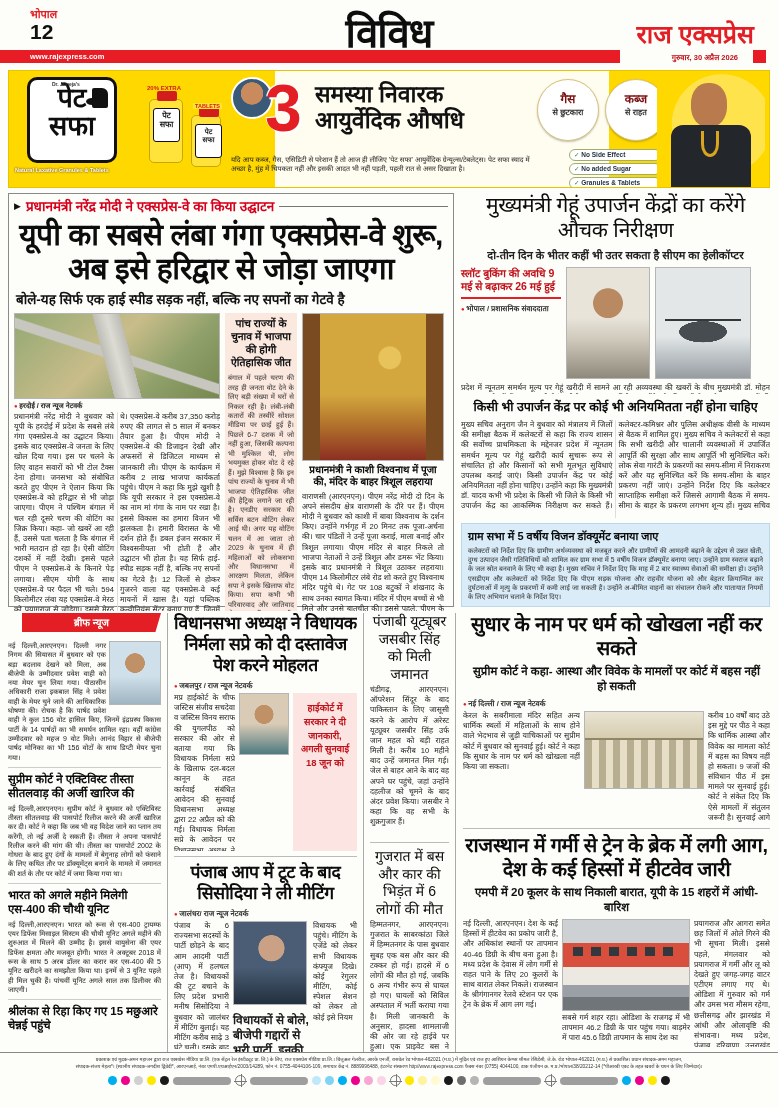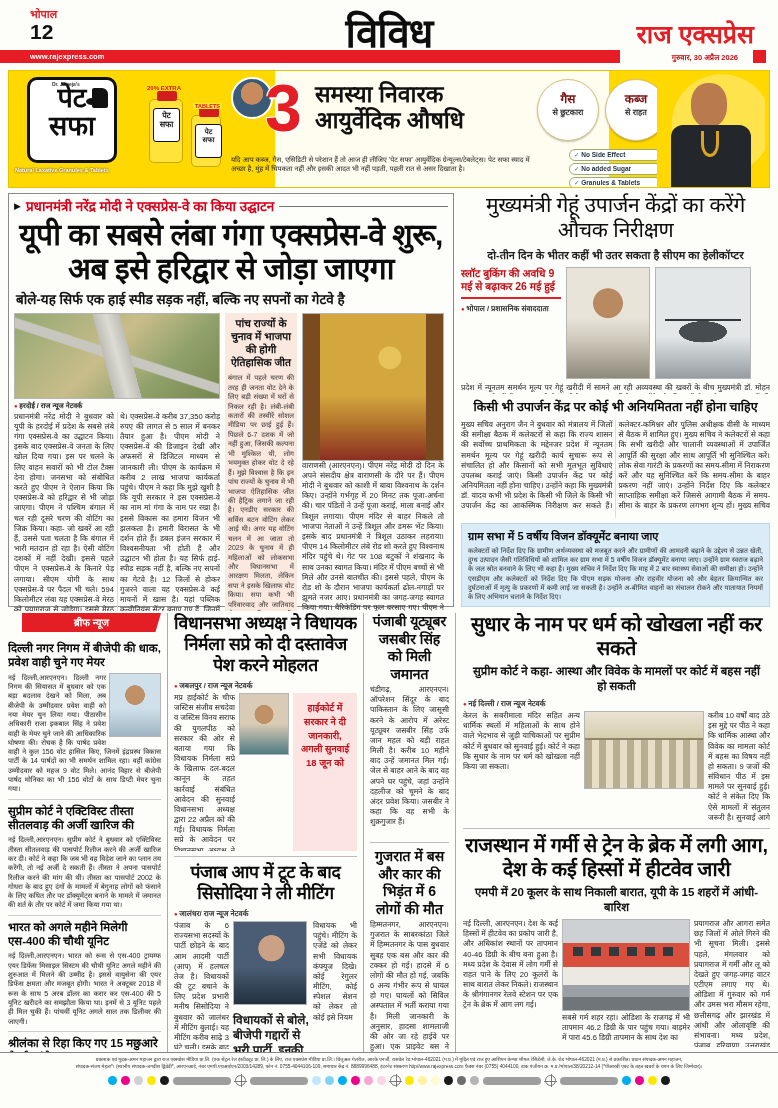--- a/index.html
+++ b/index.html
@@ -128,21 +128,21 @@
   .c4 { flex:1; padding-left:7px; }
   .ribbon { position:relative; background:#e31e24; color:#fff; font-weight:bold; font-size:10px; text-align:center; padding:2px 0 3px 0; margin:0 0 5px 14px; clip-path:polygon(0 0,100% 0,96% 100%,0 100%); }
   .ribbon:before { content:""; position:absolute; left:-14px; top:0; border-right:14px solid #111; border-bottom:14px solid transparent; }
   .brief { border-bottom:1px solid #ccc; padding:4px 0 5px 0; }
   .brief:last-child { border-bottom:none; }
   .brief .bt { font-size:11.5px; font-weight:bold; line-height:1.25; margin-bottom:3px; color:#0c0c0c; }
   .brief .bb { font-size:7px; line-height:1.33; text-align:justify; color:#222; }
   .story-h { font-size:17.5px; font-weight:bold; text-align:center; line-height:1.2; color:#0c0c0c; letter-spacing:-0.3px; }
   .pinkbox { background:#fbe4e2; color:#c0121a; font-weight:bold; font-size:9.5px; text-align:center; padding:8px 4px; line-height:1.45; width:64px; }
   .smallrow { display:flex; gap:4px; margin:3px 0; }
-  .j-h { font-size:14px; font-weight:bold; text-align:center; line-height:1.25; color:#0c0c0c; margin-bottom:2px; }
+  .j-h { font-size:14px; font-weight:normal; text-align:center; line-height:1.25; color:#0c0c0c; margin-bottom:2px; }
   .d-h { font-size:20px; font-weight:bold; text-align:center; line-height:1.18; color:#0c0c0c; letter-spacing:-0.3px; }
   .d-sub { font-size:11.5px; font-weight:bold; text-align:center; line-height:1.3; margin:4px 10px; color:#111; }
   .sis-cap { font-size:12px; font-weight:bold; line-height:1.25; margin-top:8px; }
   .sect-rule { border-top:1px solid #bbb; margin:5px 0; }
 
   
   .pfoot { position:absolute; left:0; right:0; bottom:0; height:56px; border-top:1px solid #888; padding-top:3px; background:#fdfdfa; }
   .pf-line { font-size:4.8px; color:#333; text-align:center; line-height:1.5; padding:0 20px; }
   .regrow { display:flex; align-items:center; justify-content:center; gap:4px; margin-top:5px; }
   .dot { width:9px; height:9px; border-radius:50%; display:inline-block; }
@@ -231,20 +231,21 @@
           <div class="photo ph-aerial"></div>
           <div class="caption">हरदोई / राज न्यूज नेटवर्क</div>
           <div class="body2col">प्रधानमंत्री नरेंद्र मोदी ने बुधवार को यूपी के हरदोई में प्रदेश के सबसे लंबे गंगा एक्सप्रेस-वे का उद्घाटन किया। इसके बाद एक्सप्रेस-वे जनता के लिए खोल दिया गया। इस पर चलने के लिए वाहन सवारों को भी टोल टैक्स देना होगा। जनसभा को संबोधित करते हुए पीएम ने ऐलान किया कि एक्सप्रेस-वे को हरिद्वार से भी जोड़ा जाएगा। पीएम ने पश्चिम बंगाल में चल रही दूसरे चरण की वोटिंग का जिक्र किया। कहा- जो खबरें आ रही हैं, उससे पता चलता है कि बंगाल में भारी मतदान हो रहा है। ऐसी वोटिंग दशकों में नहीं देखी। इससे पहले पीएम ने एक्सप्रेस-वे के किनारे पेड़ लगाया। सीएम योगी के साथ एक्सप्रेस-वे पर पैदल भी चले। 594 किलोमीटर लंबा यह एक्सप्रेस-वे मेरठ को प्रयागराज से जोड़ेगा। इससे मेरठ से प्रयागराज की दूरी सिर्फ 6 घंटे में पूरी होगी। अब तक 11-12 घंटे लगते थे। एक्सप्रेस-वे करीब 37,350 करोड़ रुपए की लागत से 5 साल में बनकर तैयार हुआ है। पीएम मोदी ने एक्सप्रेस-वे की डिजाइन देखी और अफसरों से डिजिटल माध्यम से जानकारी ली। पीएम के कार्यक्रम में करीब 2 लाख भाजपा कार्यकर्ता पहुंचे। पीएम ने कहा कि मुझे खुशी है कि यूपी सरकार ने इस एक्सप्रेस-वे का नाम मां गंगा के नाम पर रखा है। इससे विकास का हमारा विजन भी झलकता है। हमारी विरासत के भी दर्शन होते हैं। डबल इंजन सरकार में विश्वसनीयता भी होती है और उद्घाटन भी होता है। यह सिर्फ हाई-स्पीड सड़क नहीं है, बल्कि नए सपनों का गेटवे है। 12 जिलों से होकर गुजरने वाला यह एक्सप्रेस-वे कई मायनों में खास है। यहां पब्लिक कन्वीनियंस सेंटर बनाए गए हैं, जिनमें ठहरने की सुविधा, इलाज के लिए ट्रॉमा सेंटर और फूड कोर्ट शामिल हैं।</div>
         </div>
         <div class="lc-b">
           <div class="sb-title">पांच राज्यों के चुनाव में भाजपा की होगी ऐतिहासिक जीत</div>
           <div class="sb-body">बंगाल में पहले चरण की तरह ही जनता वोट देने के लिए बड़ी संख्या में घरों से निकल रही है। लंबी-लंबी कतारों की तस्वीरें सोशल मीडिया पर छाई हुई हैं। पिछले 6-7 दशक में जो नहीं हुआ, जिसकी कल्पना भी मुश्किल थी, लोग भयमुक्त होकर वोट दे रहे हैं। मुझे विश्वास है कि इन पांच राज्यों के चुनाव में भी भाजपा ऐतिहासिक जीत की हैट्रिक लगाने जा रही है। एनडीए सरकार की सर्विस बटन वोटिंग लेकर आई थी। अगर यह वोटिंग चलन में आ जाता तो 2029 के चुनाव में ही महिलाओं को लोकसभा और विधानसभा में आरक्षण मिलता, लेकिन सपा ने इसके खिलाफ वोट किया। सपा कभी भी परिवारवाद और जातिवाद से ऊपर नहीं उठ सकती। ये लोग हमेशा विकास विरोधी राजनीति करेंगे। यूपी के लोगों को सपा से सावधान रहना है।</div>
         </div>
         <div class="lc-c">
           <div class="photo ph-modi"></div>
+          <div class="modi-cap">प्रधानमंत्री ने काशी विश्वनाथ में पूजा की, मंदिर के बाहर त्रिशूल लहराया</div>
           <div class="bodytxt" style="flex:1">वाराणसी (आरएनएन)। पीएम नरेंद्र मोदी दो दिन के अपने संसदीय क्षेत्र वाराणसी के दौरे पर हैं। पीएम मोदी ने बुधवार को काशी में बाबा विश्वनाथ के दर्शन किए। उन्होंने गर्भगृह में 20 मिनट तक पूजा-अर्चना की। चार पंडितों ने उन्हें पूजा कराई, माला बनाई और त्रिशूल लगाया। पीएम मंदिर से बाहर निकले तो भाजपा नेताओं ने उन्हें त्रिशूल और डमरू भेंट किया। इसके बाद प्रधानमंत्री ने त्रिशूल उठाकर लहराया। पीएम 14 किलोमीटर लंबे रोड शो करते हुए विश्वनाथ मंदिर पहुंचे थे। गेट पर 108 बटुकों ने शंखनाद के साथ उनका स्वागत किया। मंदिर में पीएम बच्चों से भी मिले और उनसे बातचीत की। इससे पहले, पीएम के रोड शो के दौरान भाजपा कार्यकर्ता ढोल-नगाड़ों पर झूमते नजर आए। प्रधानमंत्री का जगह-जगह स्वागत किया गया। बैरिकेडिंग पर फूल बरसाए गए। पीएम ने हाथ हिलाकर लोगों का अभिवादन किया। हालांकि, वह कहीं रुके नहीं। काशी से पीएम हरदोई के लिए रवाना हो गए। वहां गंगा एक्सप्रेस-वे का उद्घाटन किया। 594 किलोमीटर लंबा यह एक्सप्रेस-वे मेरठ को प्रयागराज से जोड़ेगा। प्रधानमंत्री का 11 साल में यह 54वां काशी दौरा है। हालांकि, यह 2026 का पहला दौरा है। इससे पहले, पीएम नवंबर 2025 में काशी आए थे।</div>
         </div>
       </div>
     </div>
 
     <div class="cmcol">
       <div class="cm-h1">मुख्यमंत्री गेहूं उपार्जन केंद्रों का करेंगे औचक निरीक्षण</div>
       <div class="cm-sub">दो-तीन दिन के भीतर कहीं भी उतर सकता है सीएम का हेलीकॉप्टर</div>
       <div class="cm-row">
         <div class="slotbox">
@@ -262,21 +263,20 @@
         <div class="bb">कलेक्टरों को निर्देश दिए कि ग्रामीण अर्थव्यवस्था को मजबूत करने और ग्रामीणों की आमदनी बढ़ाने के उद्देश्य से उन्नत खेती, दुग्ध उत्पादन जैसी गतिविधियों को शामिल कर ग्राम सभा में 5 वर्षीय विजन डॉक्यूमेंट बनाया जाए। उन्होंने ग्राम स्वराज बढ़ाने के जल स्रोत बनवाने के लिए भी कहा है। मुख्य सचिव ने निर्देश दिए कि माह में 2 बार स्वास्थ्य सेवाओं की समीक्षा हो। उन्होंने एसडीएम और कलेक्टरों को निर्देश दिए कि पीएम सड़क योजना और राहवीर योजना को और बेहतर क्रियान्वित कर दुर्घटनाओं में मृत्यु के प्रकरणों में कमी लाई जा सकती है। उन्होंने अ-बीमित वाहनों का संचालन रोकने और यातायात नियमों के लिए अभियान चलाने के निर्देश दिए।</div>
       </div>
     </div>
   </div>
 
   <div class="lowerband">
 
     <div class="col c1">
       <div class="ribbon">ब्रीफ न्यूज</div>
       <div class="brief">
-        <div class="bt">दिल्ली नगर निगम में बीजेपी की धाक, प्रवेश वाही चुने गए मेयर</div>
         <div class="bb">
           <span class="photo ph-mayor"></span>
           <span>नई दिल्ली,आरएनएन। दिल्ली नगर निगम की सियासत में बुधवार को एक बड़ा बदलाव देखने को मिला, अब बीजेपी के उम्मीदवार प्रवेश वाही को नया मेयर चुन लिया गया। पीठासीन अधिकारी राजा इकबाल सिंह ने प्रवेश वाही के मेयर चुने जाने की आधिकारिक घोषणा की। रोचक है कि पार्षद प्रवेश वाही ने कुल 156 वोट हासिल किए, जिनमें इंद्रप्रस्थ विकास पार्टी के 14 पार्षदों का भी समर्थन शामिल रहा। वहीं कांग्रेस उम्मीदवार को महज 9 वोट मिले। आनंद विहार से बीजेपी पार्षद मोनिका का भी 156 वोटों के साथ डिप्टी मेयर चुना गया।</span>
         </div>
       </div>
       <div class="brief">
         <div class="bt">सुप्रीम कोर्ट ने एक्टिविस्ट तीस्ता सीतलवाड़ की अर्जी खारिज की</div>
         <div class="bb">नई दिल्ली,आरएनएन। सुप्रीम कोर्ट ने बुधवार को एक्टिविस्ट तीस्ता सीतलवाड़ की पासपोर्ट रिलीज करने की अर्जी खारिज कर दी। कोर्ट ने कहा कि जब भी वह विदेश जाने का प्लान तय करेंगी, तो नई अर्जी दे सकती हैं। तीस्ता ने अपना पासपोर्ट रिलीज करने की मांग की थी। तीस्ता का पासपोर्ट 2002 के गोधरा के बाद हुए दंगों के मामलों में बेगुनाह लोगों को फंसाने के लिए कथित तौर पर डॉक्यूमेंट्स बनाने के मामले में जमानत की शर्त के तौर पर कोर्ट में जमा किया गया था।</div>
       </div>
       <div class="brief">

